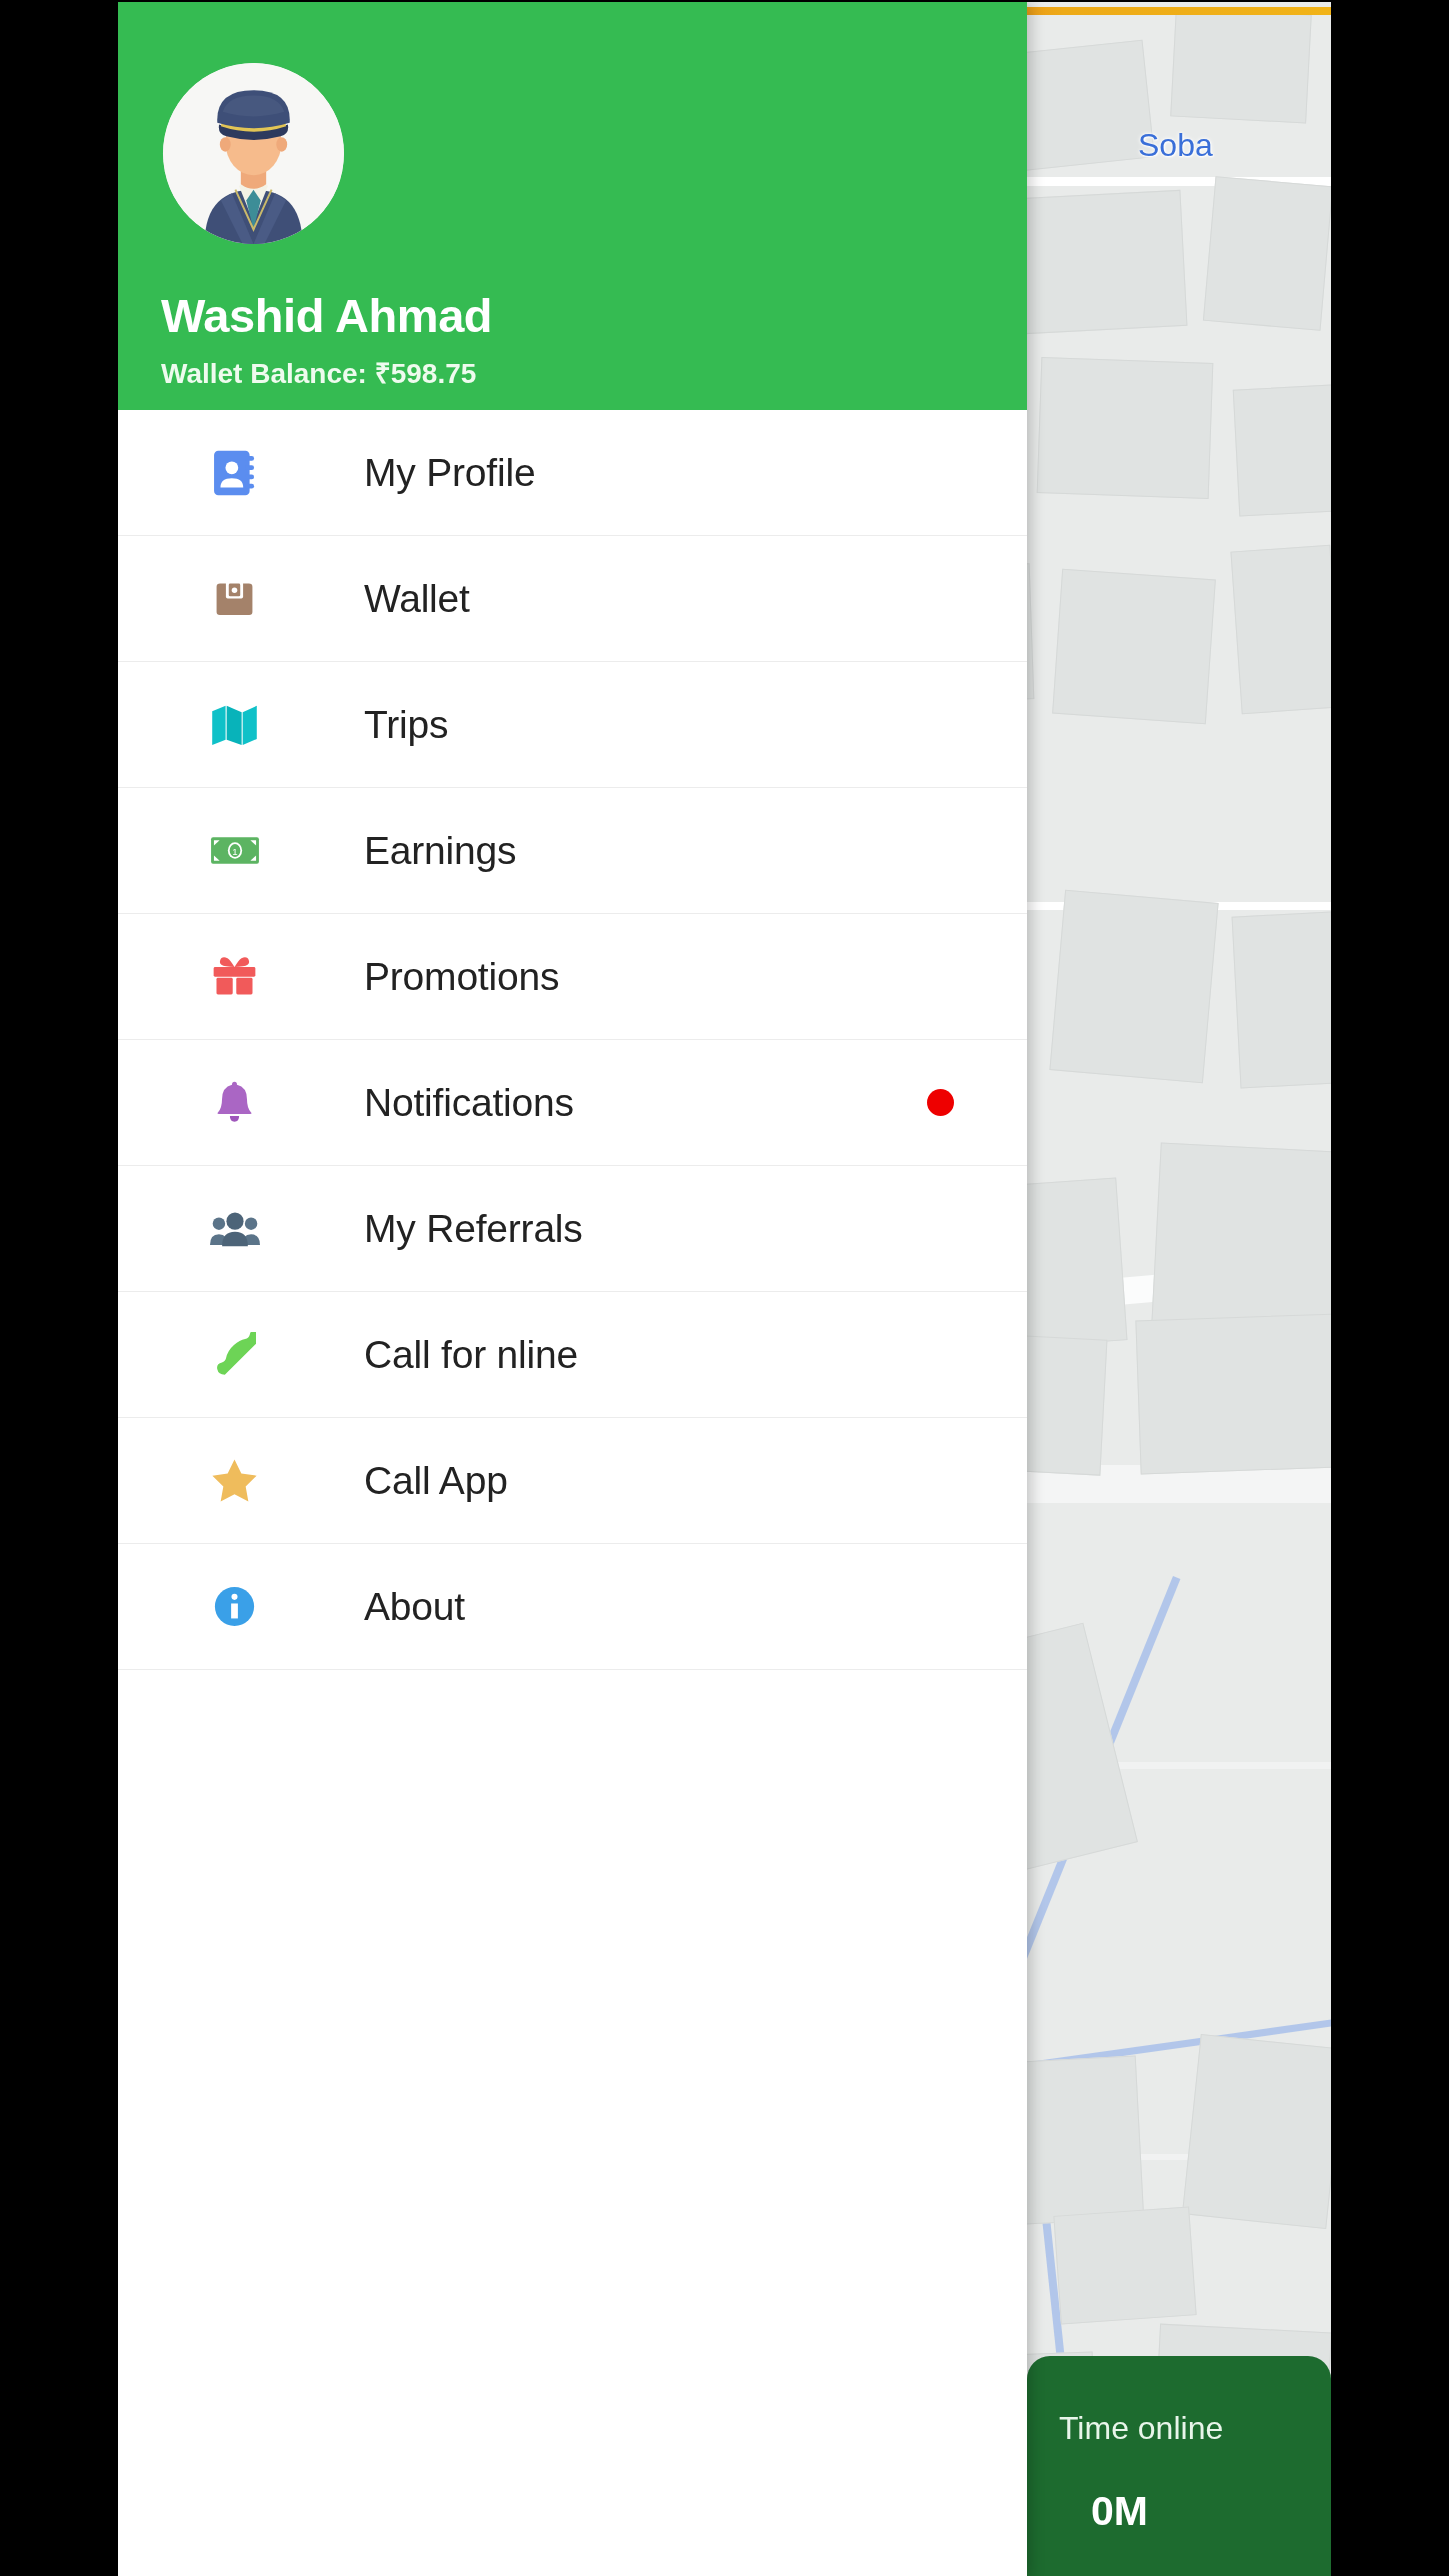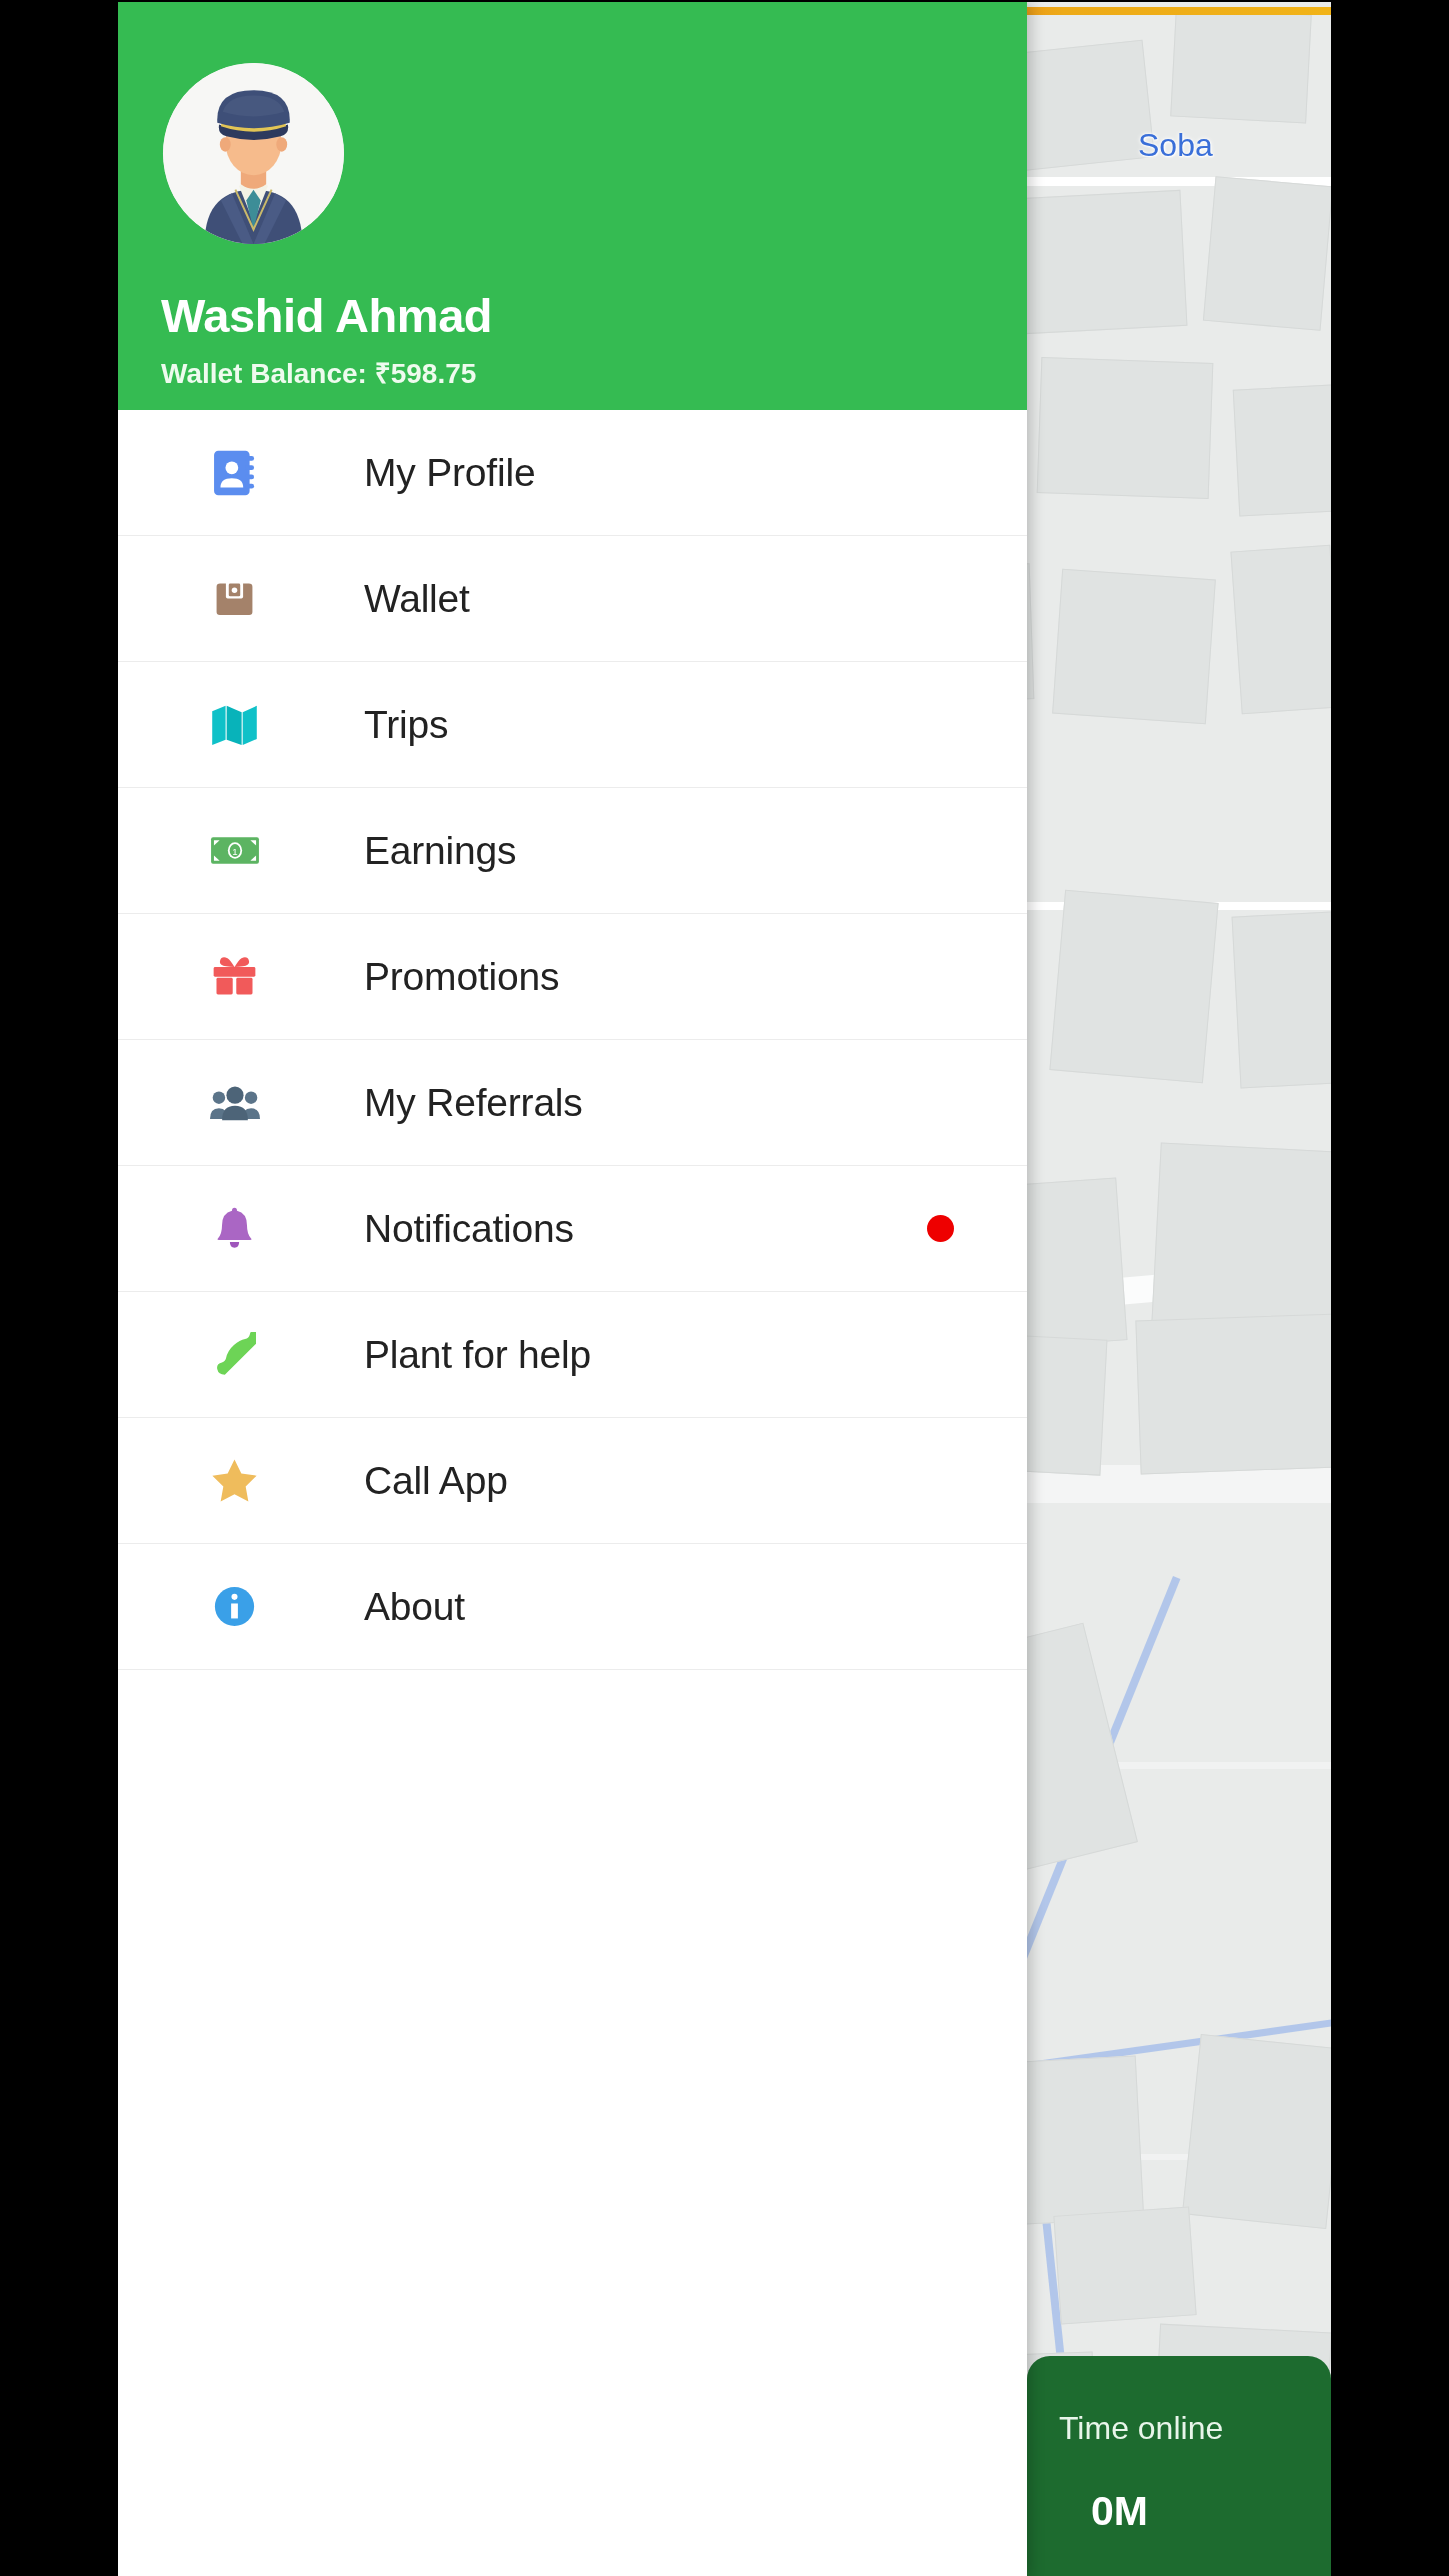--- a/index.html
+++ b/index.html
@@ -541,50 +541,50 @@
             <rect x="0.8" y="6.2" width="23.4" height="5.4" rx="0.8" fill="#f15a5a"></rect>
             <rect x="2.4" y="12.2" width="9.1" height="9.4" rx="0.8" fill="#f15a5a"></rect>
             <rect x="13.5" y="12.2" width="9.1" height="9.4" rx="0.8" fill="#f15a5a"></rect>
           </svg>
         </span>
         <span class="menu-label">Promotions</span>
       </div>
 
       <div class="menu-item">
         <span class="menu-icon">
+          <svg width="41" height="47" viewBox="0 0 23 26">
+            <path d="M11.5 1.4 q1.4 0 1.4 1.6 q5.6 1.3 5.6 8.2 q0 5 2.3 7.4 q0.7 0.8 -0.5 0.8 h-17.6 q-1.2 0 -0.5 -0.8 q2.3 -2.4 2.3 -7.4 q0 -6.9 5.6 -8.2 q0 -1.6 1.4 -1.6 z" fill="#aa66c4"></path>
+            <path d="M8.9 20.6 h5.2 q0 3.2 -2.6 3.2 q-2.6 0 -2.6 -3.2 z" fill="#9f56bb"></path>
+          </svg>
+        </span>
+        <span class="menu-label">Notifications</span>
+        <span class="menu-badge"></span>
+      </div>
+
+      <div class="menu-item">
+        <span class="menu-icon">
           <svg width="50" height="36" viewBox="0 0 28 20">
             <circle cx="5" cy="7" r="3.5" fill="#5b7489"></circle>
             <path d="M0 19 q0 -6 5 -6 q5 0 5 6 z" fill="#5b7489"></path>
             <circle cx="23" cy="7" r="3.5" fill="#5b7489"></circle>
             <path d="M18 19 q0 -6 5 -6 q5 0 5 6 z" fill="#5b7489"></path>
             <circle cx="14" cy="5.6" r="4.8" fill="#4d6478"></circle>
             <path d="M6.8 19.6 q0 -8 7.2 -8 q7.2 0 7.2 8 z" fill="#4d6478"></path>
           </svg>
         </span>
         <span class="menu-label">My Referrals</span>
       </div>
 
       <div class="menu-item">
         <span class="menu-icon">
-          <svg width="41" height="47" viewBox="0 0 23 26">
-            <path d="M11.5 1.4 q1.4 0 1.4 1.6 q5.6 1.3 5.6 8.2 q0 5 2.3 7.4 q0.7 0.8 -0.5 0.8 h-17.6 q-1.2 0 -0.5 -0.8 q2.3 -2.4 2.3 -7.4 q0 -6.9 5.6 -8.2 q0 -1.6 1.4 -1.6 z" fill="#aa66c4"></path>
-            <path d="M8.9 20.6 h5.2 q0 3.2 -2.6 3.2 q-2.6 0 -2.6 -3.2 z" fill="#9f56bb"></path>
-          </svg>
-        </span>
-        <span class="menu-label">Notifications</span>
-        <span class="menu-badge"></span>
-      </div>
-
-      <div class="menu-item">
-        <span class="menu-icon">
           <svg width="43" height="45" viewBox="0 0 24 25">
             <path d="M17.4 1.2 q3.6 0 4.2 3 q0.7 3.2 -2.6 3.9 q-1.9 0.4 -2.3 2.4 q-0.8 4.1 -4.4 7.3 q-3.2 2.8 -6.2 3.3 q-2.2 0.4 -2.6 2.4 q-0.6 3.3 -3.9 2.6 q-3 -0.7 -3 -4.3" transform="translate(24,25) rotate(180)" fill="#6dd456"></path>
           </svg>
         </span>
-        <span class="menu-label">Plant for help</span>
+        <span class="menu-label">Call for nline</span>
       </div>
 
       <div class="menu-item">
         <span class="menu-icon">
           <svg width="47" height="45" viewBox="0 0 26 25">
             <path d="M13 0.8 L16.8 8.6 L25.3 9.8 L19.2 15.8 L20.7 24.2 L13 20.2 L5.3 24.2 L6.8 15.8 L0.7 9.8 L9.2 8.6 Z" fill="#efbc5c"></path>
           </svg>
         </span>
         <span class="menu-label">Call App</span>
       </div>

